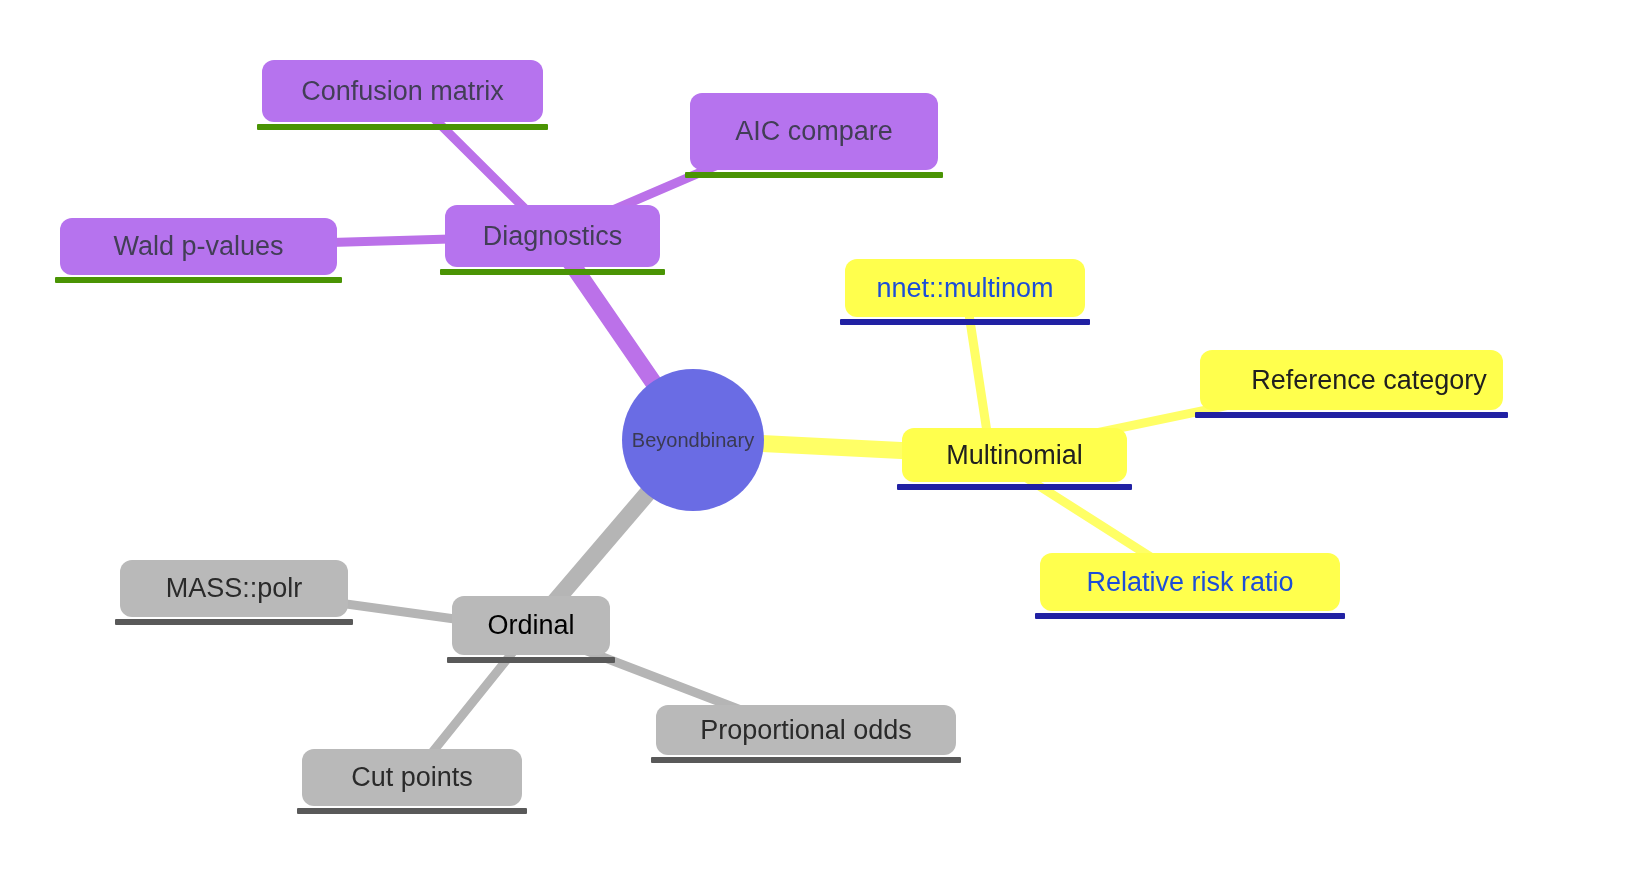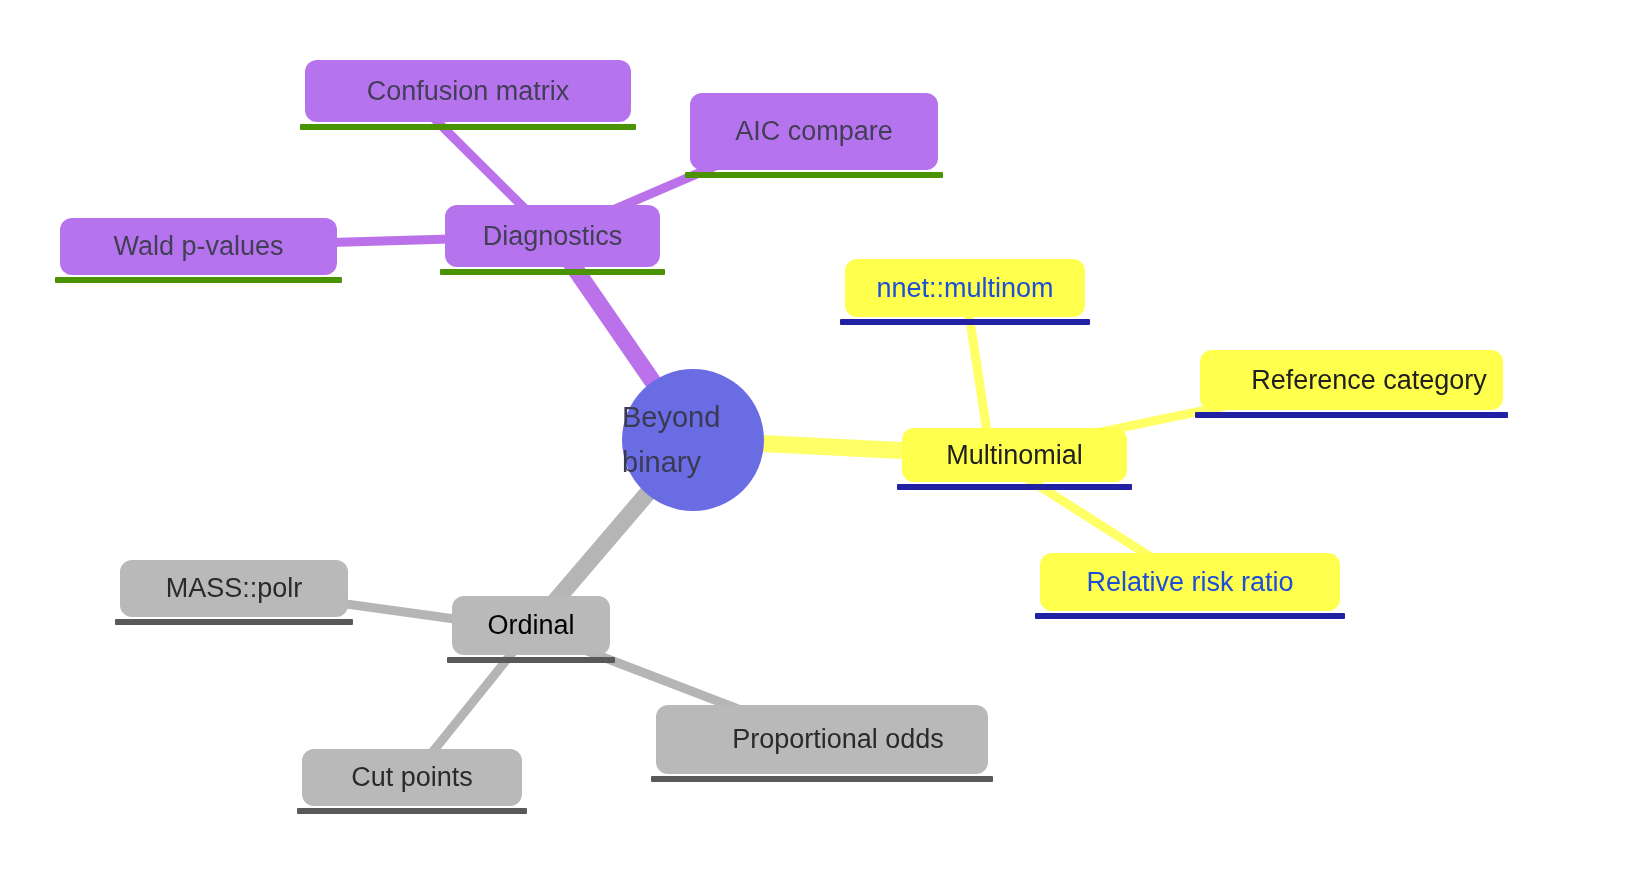--- a/index.html
+++ b/index.html
@@ -21,22 +21,22 @@
     cursor:pointer;
     user-select:none;
   }
   .underline{
     position:absolute;left:-5px;right:-5px;bottom:-8px;height:6px;
     border-radius:1px;
   }
   .center-circle{
     position:absolute;
     border-radius:50%;
-    display:flex;flex-direction:column;justify-content:center;
-    font-size:29px;line-height:1.55;
+    display:flex;flex-direction:row;align-items:center;justify-content:center;
+    font-size:20px;line-height:1.55;
     cursor:pointer;
     user-select:none;
   }
 </style>
 </head>
 <body>
 
 <div id="canvas">
   <svg id="edges" viewBox="0 0 1650 884">
       <line x1="693" y1="440" x2="552.5" y2="236" stroke="#bb71e9" stroke-width="17" stroke-linecap="round"></line>
@@ -49,21 +49,21 @@
       <line x1="990.5" y1="455" x2="1190" y2="582" stroke="#ffff66" stroke-width="9" stroke-linecap="round"></line>
       <line x1="693" y1="440" x2="531" y2="629.5" stroke="#b5b5b5" stroke-width="17" stroke-linecap="round"></line>
       <line x1="531" y1="629.5" x2="234" y2="588.5" stroke="#b5b5b5" stroke-width="9" stroke-linecap="round"></line>
       <line x1="531" y1="629.5" x2="412" y2="777.5" stroke="#b5b5b5" stroke-width="9" stroke-linecap="round"></line>
       <line x1="531" y1="629.5" x2="806" y2="735" stroke="#b5b5b5" stroke-width="9" stroke-linecap="round"></line>
     </svg>
 <div class="node" style="left: 445px; top: 205px; width: 215px; height: 62px; background: rgb(182, 115, 238); color: rgb(66, 62, 86);">
       <div class="underline" style="background: rgb(74, 148, 4);"></div>
       <span>Diagnostics</span>
     </div>
-    <div class="node" style="left: 262px; top: 60px; width: 326px; height: 62px; background: rgb(182, 115, 238); color: rgb(66, 62, 86); margin-left: 43px;">
+    <div class="node" style="left: 262px; top: 60px; width: 281px; height: 62px; background: rgb(182, 115, 238); color: rgb(66, 62, 86);">
       <div class="underline" style="background: rgb(74, 148, 4);"></div>
       <span>Confusion matrix</span>
     </div>
     <div class="node" style="left: 690px; top: 93px; width: 248px; height: 77px; background: rgb(182, 115, 238); color: rgb(66, 62, 86);">
       <div class="underline" style="background: rgb(74, 148, 4);"></div>
       <span>AIC compare</span>
     </div>
     <div class="node" style="left: 60px; top: 218px; width: 277px; height: 57px; background: rgb(182, 115, 238); color: rgb(66, 62, 86); text-align: center;">
       <div class="underline" style="background: rgb(74, 148, 4);"></div>
       <span>Wald p-values</span>
@@ -89,21 +89,21 @@
       <span>Ordinal</span>
     </div>
     <div class="node" style="left: 120px; top: 560px; width: 228px; height: 57px; background: rgb(185, 185, 185); color: rgb(42, 42, 42);">
       <div class="underline" style="background: rgb(89, 89, 89);"></div>
       <span>MASS::polr</span>
     </div>
     <div class="node" style="left: 302px; top: 749px; width: 220px; height: 57px; background: rgb(185, 185, 185); color: rgb(42, 42, 42);">
       <div class="underline" style="background: rgb(89, 89, 89);"></div>
       <span>Cut points</span>
     </div>
-    <div class="node" style="left: 656px; top: 705px; width: 300px; height: 69px; background: rgb(185, 185, 185); color: rgb(42, 42, 42); padding-left: 32px;">
+    <div class="node" style="left: 656px; top: 705px; width: 300px; height: 50px; background: rgb(185, 185, 185); color: rgb(42, 42, 42);">
       <div class="underline" style="background: rgb(89, 89, 89);"></div>
       <span>Proportional odds</span>
     </div>
     <div class="center-circle" style="left: 622px; top: 369px; width: 142px; height: 142px; background: rgb(106, 108, 228); color: rgb(58, 58, 82);">
       <span>Beyond</span>
       <span>binary</span>
     </div>
   </div>
 
 </body></html>

